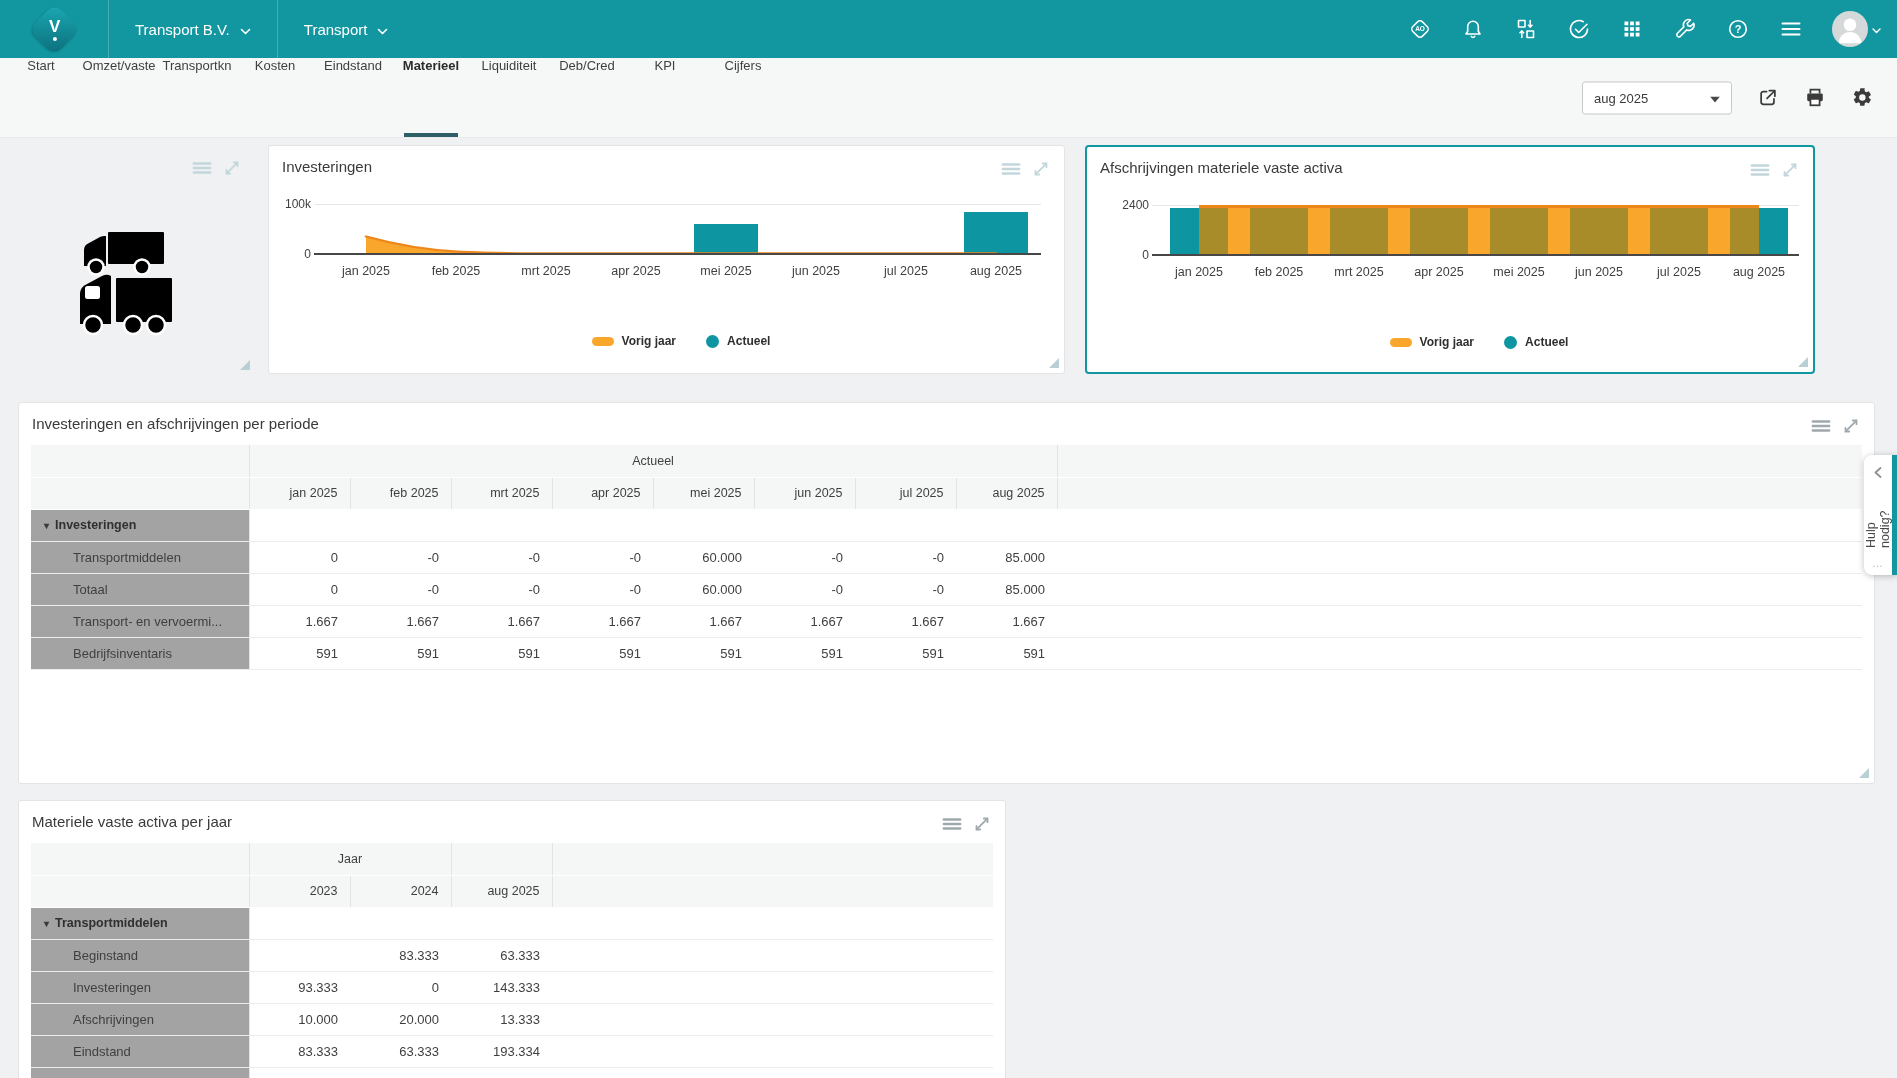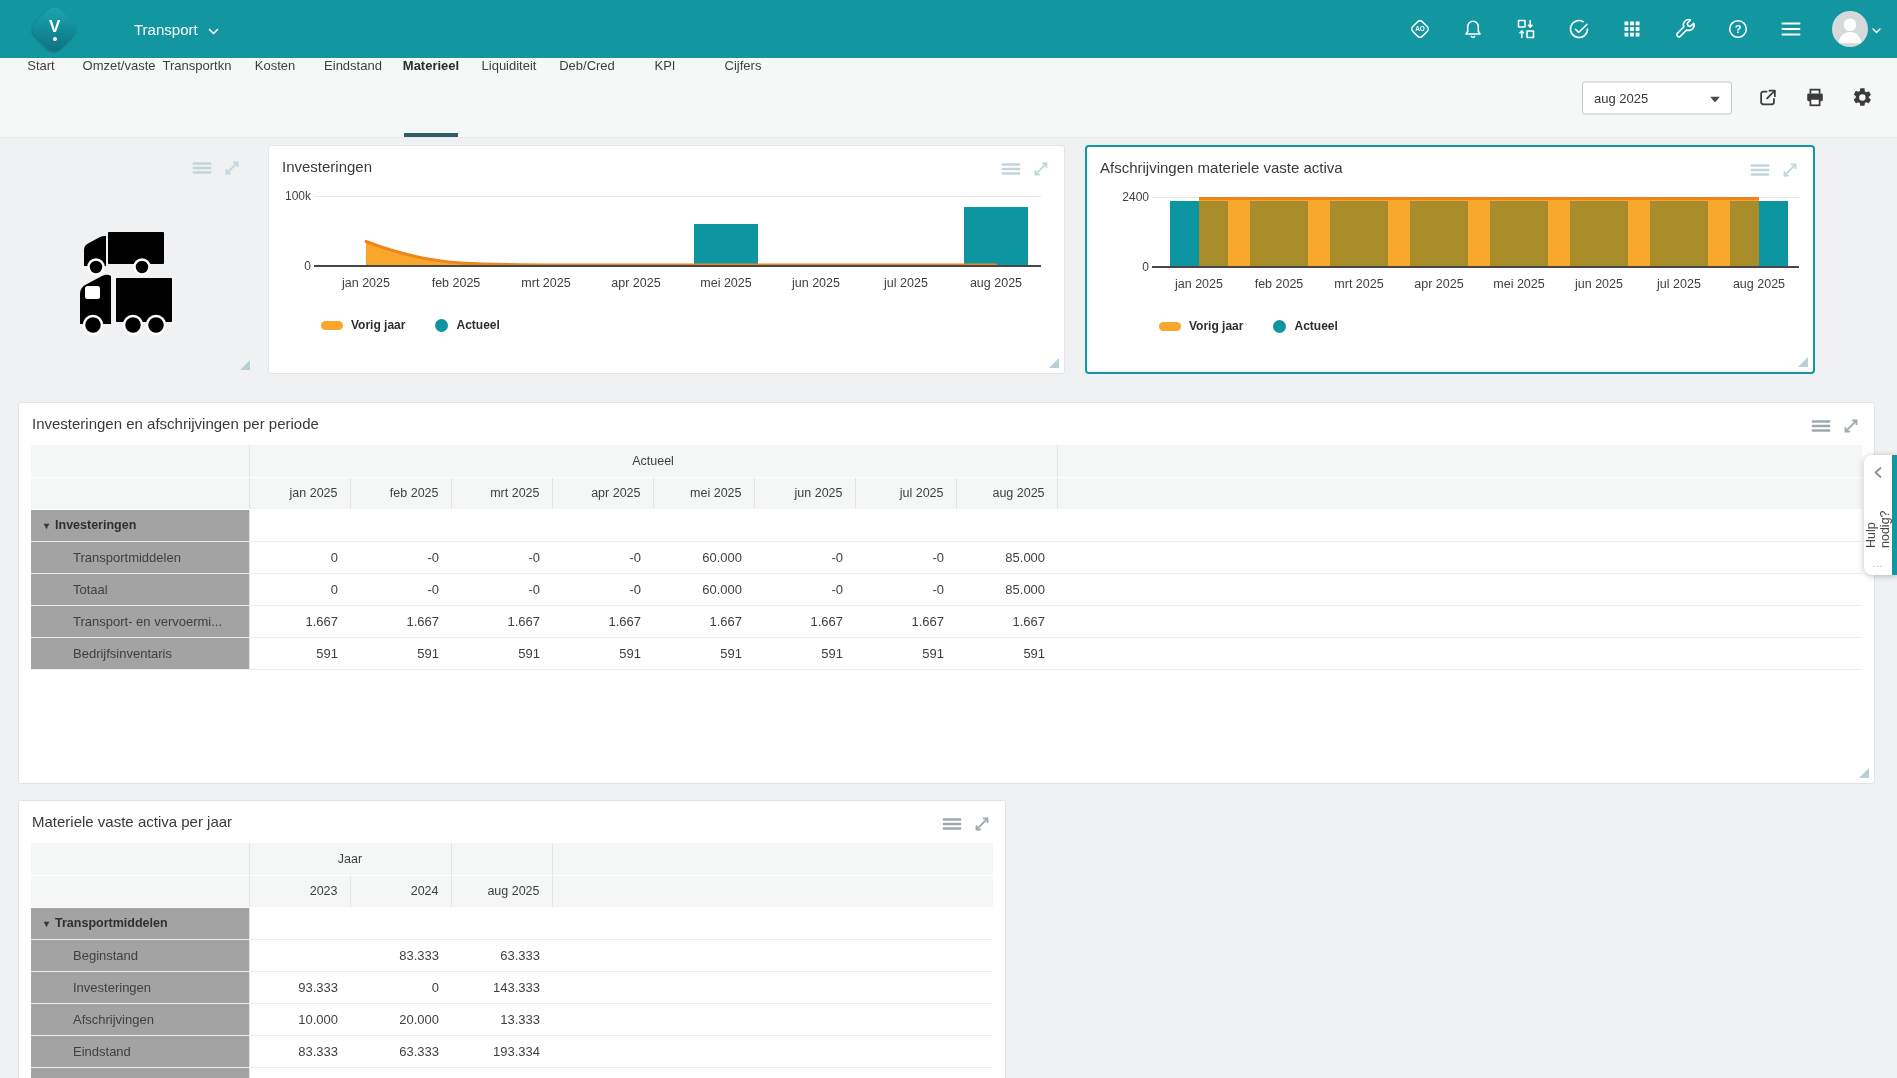--- a/index.html
+++ b/index.html
@@ -41,35 +41,35 @@
   .table-actions .ca-icon { color:#9FA9AD; }
   .resize-handle { position:absolute; right:5px; bottom:5px; width:0; height:0; border-left:10px solid transparent; border-bottom:10px solid #B9CFD6; cursor:nwse-resize; }
 
   
   .widget-truck { position:absolute; left:18px; top:145px; width:237px; height:230px; }
   .truck-img { position:absolute; left:58px; top:70px; width:120px; height:130px; }
 
   
   .chart-card1 { left:268px; top:145px; width:797px; height:229px; }
   .chart-card2 { left:1085px; top:145px; width:730px; height:229px; border:2px solid #1296A0; border-radius:4px; }
-  .plot { position:absolute; top:50px; height:70px; }
+  .plot { position:absolute; top:58px; height:50px; }
   .chart-card1 .plot { left:52px; width:720px; }
   .chart-card2 .plot { left:72px; width:640px; }
   .gridline-top { position:absolute; left:-7px; right:0; top:0; height:1px; background:#E7E7E7; }
   .baseline { position:absolute; left:-7px; right:0; bottom:-1px; height:2px; background:#474747; z-index:5; }
   .ylab { position:absolute; right:calc(100% + 10px); font-size:12px; color:#3F3F3F; white-space:nowrap; }
   .ylab.top { top:-7px; }
   .ylab.bottom { bottom:-7px; }
   .bars { position:absolute; inset:0; z-index:2; }
   .bar { position:absolute; bottom:0; }
   .area-svg { position:absolute; inset:0; width:100%; height:100%; z-index:3; pointer-events:none; }
   .band { position:absolute; left:6.25%; width:87.5%; top:0; bottom:0; background:#F9A72C; border-top:3px solid #EE871B; z-index:1; }
   .xlabels { position:absolute; left:0; right:0; top:calc(100% + 10px); display:flex; }
   .xlab { flex:1; text-align:center; font-size:12.5px; color:#3F3F3F; white-space:nowrap; }
-  .legend { position:absolute; left:0; top:172px; width:100%; display:flex; gap:30px; }
+  .legend { position:absolute; left:0; top:188px; width:100%; display:flex; justify-content:center; gap:30px; }
   .chart-card1 .legend { left:52px; width:720px; }
   .chart-card2 .legend { left:72px; width:640px; }
   .legend-item { display:flex; align-items:center; gap:8px; cursor:pointer; }
   .legend-label { font-size:12px; font-weight:bold; color:#2F2F2F; }
   .marker-area { width:22px; height:9px; border-radius:4.5px; }
   .marker-bar { width:13px; height:13px; border-radius:50%; }
 
   
   .table-card1 { left:18px; top:402px; width:1857px; height:382px; }
   .table-card2 { left:18px; top:800px; width:988px; height:312px; }
@@ -98,20 +98,26 @@
 <body>
 
 <div class="app">
 
   <div class="header">
     <div class="logo-box">
       <div class="logo-diamond">
         <div class="logo-inner"><span>V</span><span class="dot"></span></div>
       </div>
     </div>
+    <div class="hsel first">
+      <span>Transport B.V.</span>
+      <span><svg width="11" height="7" viewBox="0 0 11 7">
+            <polyline points="1.5,1.5 5.5,5.5 9.5,1.5" fill="none" stroke="#fff" stroke-width="1.6" stroke-linecap="round" stroke-linejoin="round"></polyline>
+          </svg></span>
+    </div>
     <div class="hsel">
       <span>Transport</span>
       <span><svg width="11" height="7" viewBox="0 0 11 7">
             <polyline points="1.5,1.5 5.5,5.5 9.5,1.5" fill="none" stroke="#fff" stroke-width="1.6" stroke-linecap="round" stroke-linejoin="round"></polyline>
           </svg></span>
     </div>
     <div class="header-icons">
       <span class="hicon">
         <svg viewBox="0 0 24 24" fill="none" stroke="#fff" stroke-width="1.5">
             <rect x="5.2" y="5.2" width="13.6" height="13.6" rx="3.5" transform="rotate(45 12 12)"></rect>

